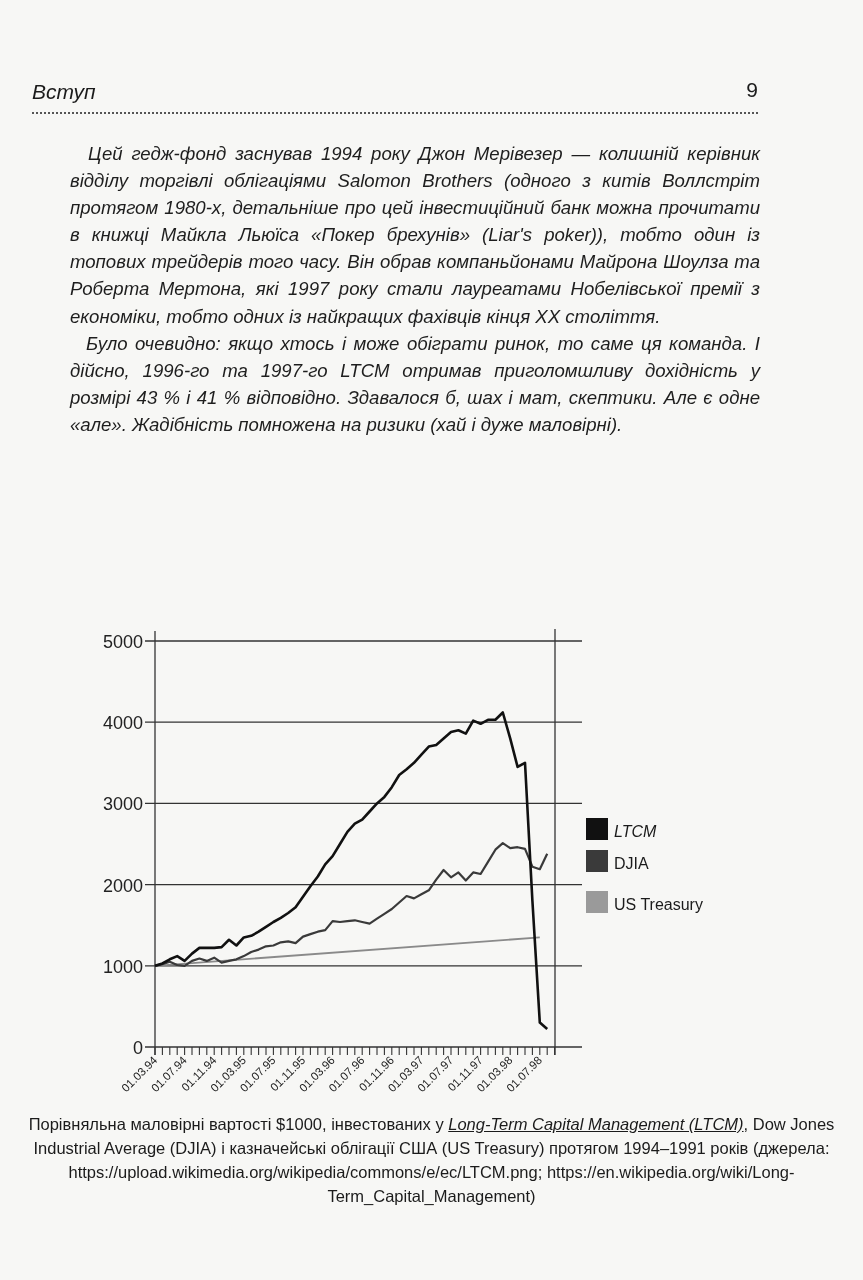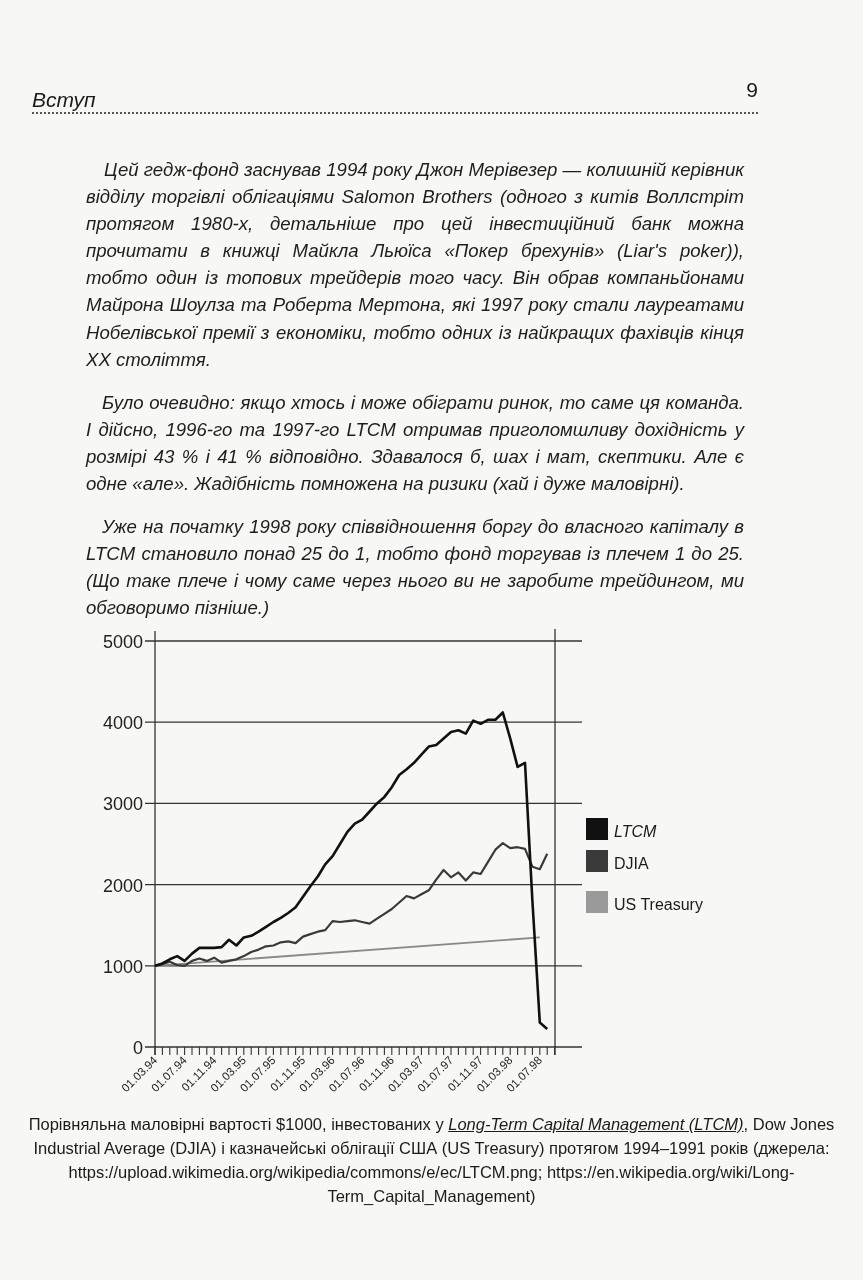--- a/index.html
+++ b/index.html
@@ -1,29 +1,29 @@
 <!DOCTYPE html>
 <html><head>
 <meta charset="utf-8">
 <style>
   html, body { margin:0; padding:0; }
   body {
     width:863px; height:1280px; background:#f7f7f5; position:relative; overflow:hidden;
     font-family:"Liberation Sans", sans-serif; color:#1b1b1b;
   }
   .header { position:absolute; left:32px; top:76px; width:726px; height:40px; }
-  .header .title { position:absolute; left:0; top:12px; font-size:21px; font-style:italic; font-family:"Liberation Sans", sans-serif; }
+  .header .title { position:absolute; left:0; top:4px; font-size:21px; font-style:italic; font-family:"Liberation Sans", sans-serif; }
   .header .pageno { position:absolute; right:0; top:2px; font-size:21px; }
   .header .dots { position:absolute; left:0; right:0; top:36px; border-top:2px dotted #555; }
   .body-text {
     position:absolute; left:70px; top:140px; width:690px;
     font-size:18.6px; line-height:27.1px; font-style:italic; text-align:justify;
     font-family:"Liberation Sans", sans-serif; color:#1e1e1e;
   }
-  .body-text p { margin:16px; text-indent:16px; }
+  .body-text p { margin:0; text-indent:16px; }
   .body-text p:first-child { text-indent:18px; }
   .chart-wrap { position:absolute; left:0; top:615px; width:863px; height:490px; }
   svg text { font-family:"Liberation Sans", sans-serif; }
   .caption {
     position:absolute; left:20px; width:823px; top:1112px; text-align:center;
     font-size:16.5px; line-height:24px; font-family:"Liberation Sans", sans-serif; color:#1b1b1b;
   }
   .caption i { font-style:italic;text-decoration:underline; }
 </style>
 </head>
@@ -31,21 +31,20 @@
 
 <div class="header">
   <span class="title">Вступ</span>
   <span class="pageno">9</span>
   <div class="dots"></div>
 </div>
 
 <div class="body-text">
   <p>Цей гедж-фонд заснував 1994 року Джон Мерівезер — колишній керівник відділу торгівлі облігаціями Salomon Brothers (одного з китів Воллстріт протягом 1980-х, детальніше про цей інвестиційний банк можна прочитати в книжці Майкла Льюїса «Покер брехунів» (Liar's poker)), тобто один із топових трейдерів того часу. Він обрав компаньйонами Майрона Шоулза та Роберта Мертона, які 1997 року стали лауреатами Нобелівської премії з економіки, тобто одних із найкращих фахівців кінця XX століття.</p>
   <p>Було очевидно: якщо хтось і може обіграти ринок, то саме ця команда. І дійсно, 1996-го та 1997-го LTCM отримав приголомшливу дохідність у розмірі 43 % і 41 % відповідно. Здавалося б, шах і мат, скептики. Але є одне «але». Жадібність помножена на ризики (хай і дуже маловірні).</p>
-  <p>Уже на початку 1998 року співвідношення боргу до власного капіталу в LTCM становило понад 25 до 1, тобто фонд торгував із плечем 1 до 25. (Що таке плече і чому саме через нього ви не заробите трейдингом, ми обговоримо пізніше.)</p>
 </div>
 
 <div class="chart-wrap">
   <svg id="chart-svg" width="863" height="490">
       <line x1="145" x2="582" y1="432" y2="432" stroke="#333" stroke-width="1.3"></line>
       <text x="143" y="439" text-anchor="end" font-size="18" fill="#222">0</text>
       <line x1="145" x2="582" y1="350.8" y2="350.8" stroke="#333" stroke-width="1.3"></line>
       <text x="143" y="357.8" text-anchor="end" font-size="18" fill="#222">1000</text>
       <line x1="145" x2="582" y1="269.6" y2="269.6" stroke="#333" stroke-width="1.3"></line>
       <text x="143" y="276.6" text-anchor="end" font-size="18" fill="#222">2000</text>

